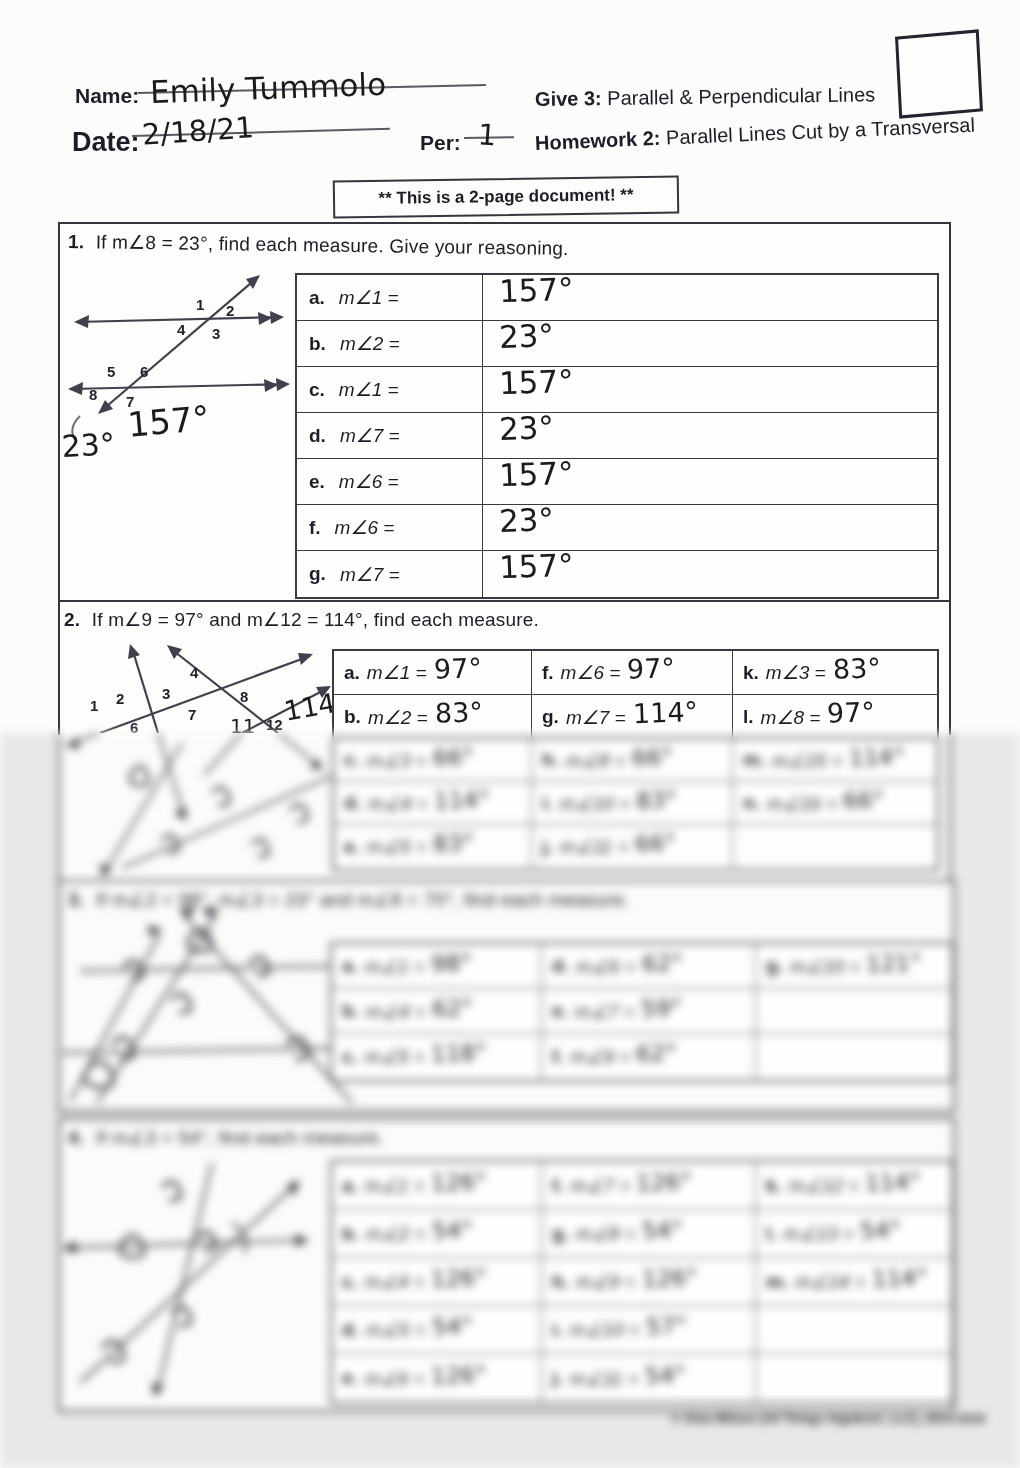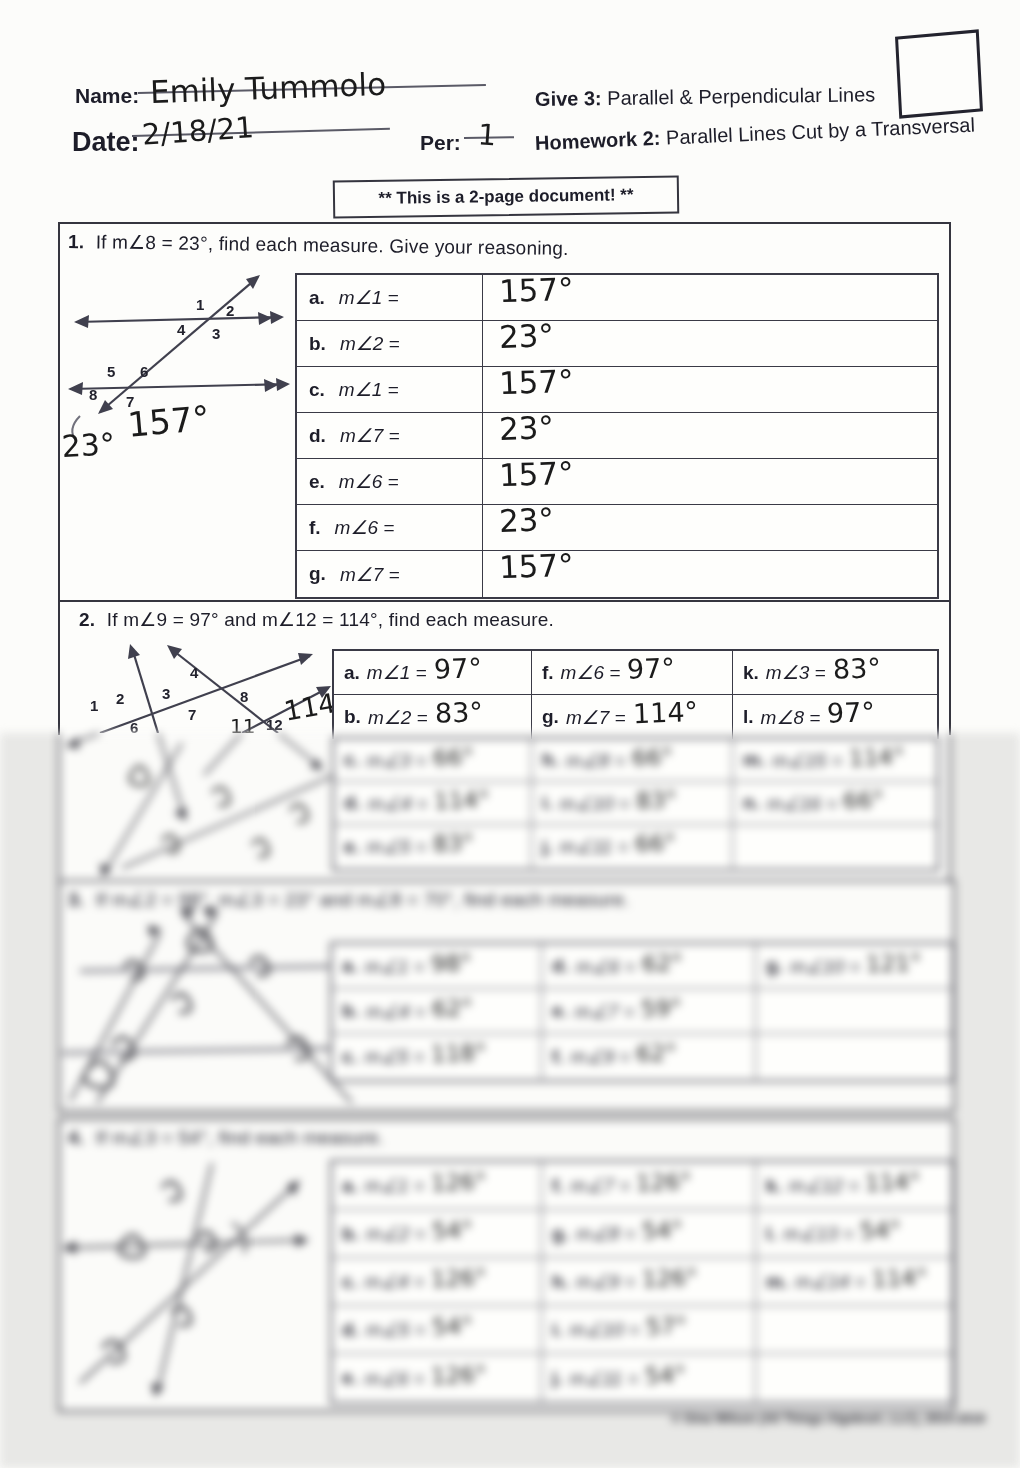--- a/index.html
+++ b/index.html
@@ -150,21 +150,21 @@
     <div class="lc nb">
         <span class="lt">g.</span>
         <span class="ml">m∠7 =</span>
       </div>
     <div class="ac nb">
         <span class="hand a1">157°</span>
       </div>
   </div>
 
   <div class="abs" style="left:58px;top:600px;width:889px;height:133px;border:2px solid #35353f;border-bottom:none;background:#fdfdfb;"></div>
-  <div class="prompt" style="left:79px;top:608px;">
+  <div class="prompt" style="left:64px;top:608px;">
     <span class="bold">2.</span>
     <span>If m∠9 = 97° and m∠12 = 114°, find each measure.</span>
   </div>
 
   <svg class="abs" style="left:70px;top:638px;" width="330" height="95" viewBox="0 0 330 95">
     <g stroke="#40404e" stroke-width="2.2" fill="none">
       <line x1="88" y1="95" x2="62" y2="10"></line>
       <line x1="208" y1="95" x2="100" y2="10"></line>
       <line x1="30" y1="95" x2="240" y2="18"></line>
       <line x1="172" y1="95" x2="258" y2="50"></line>

